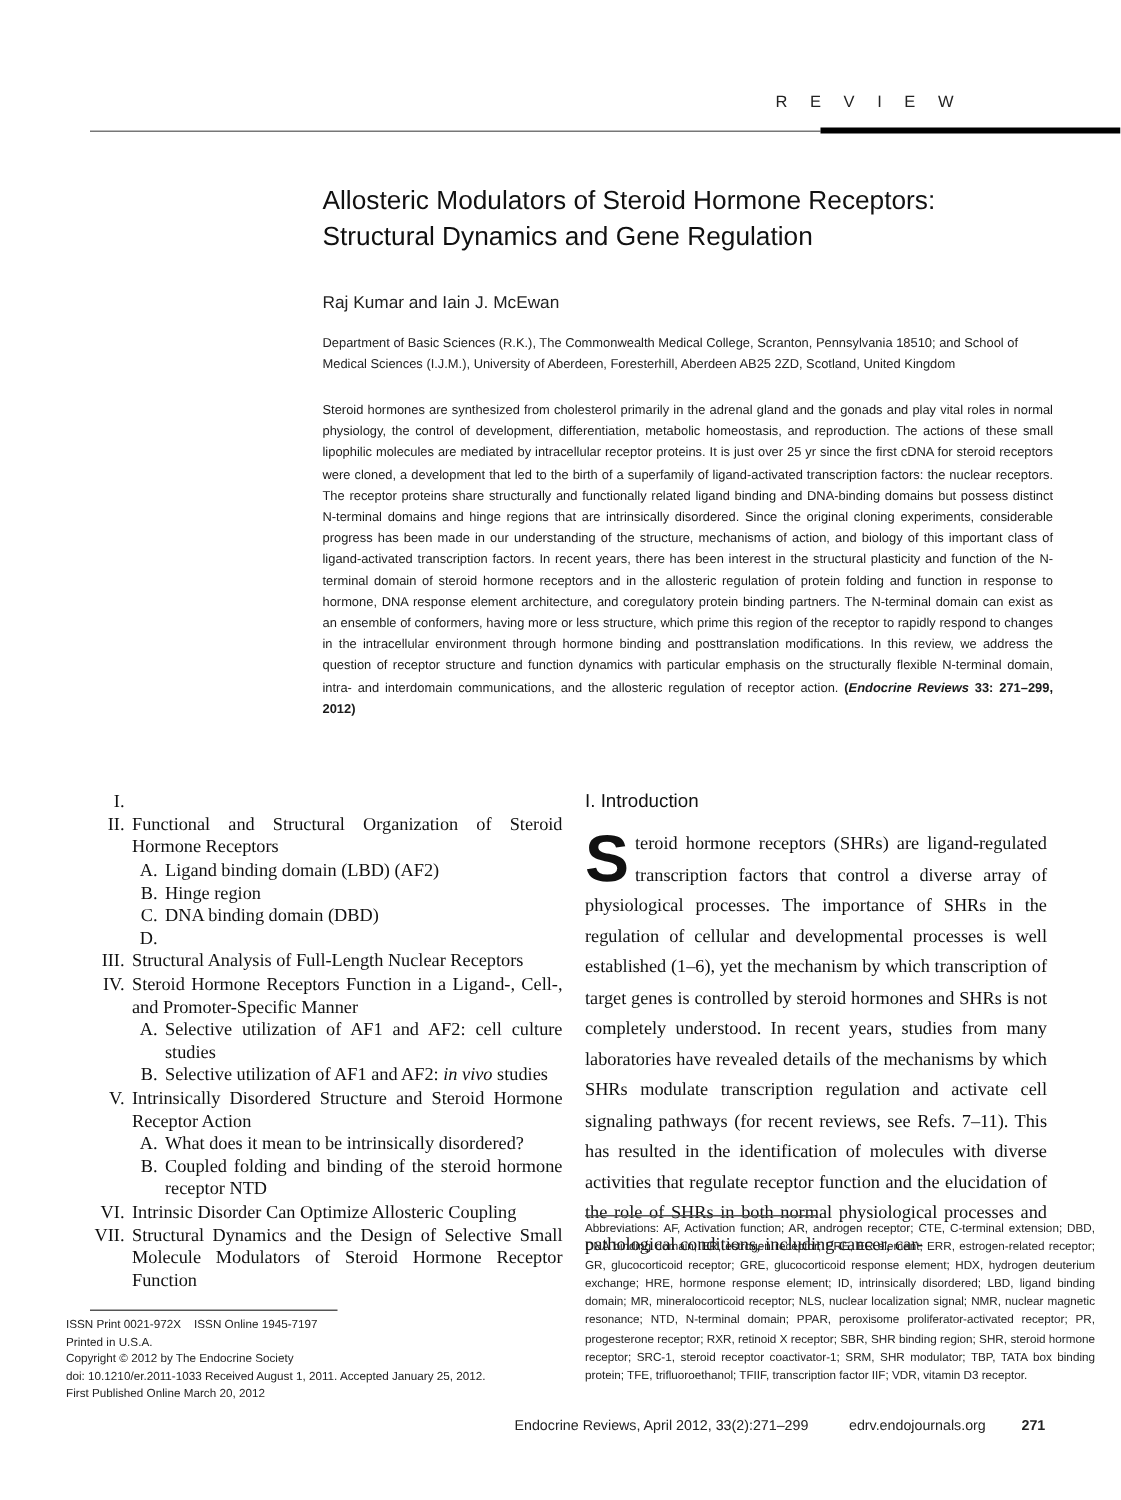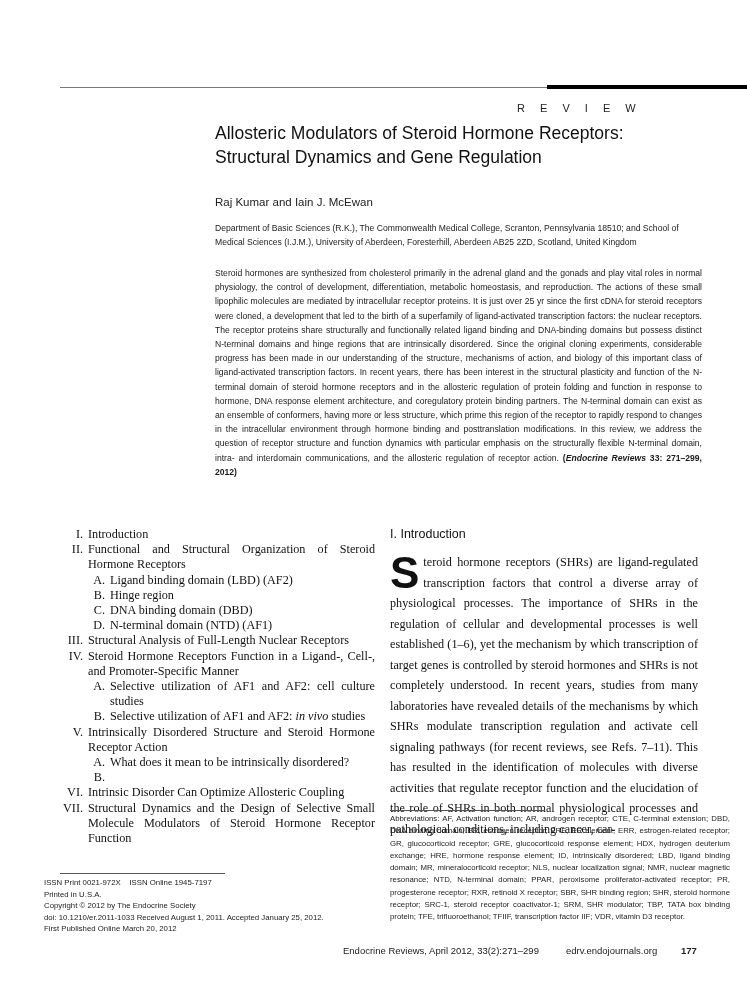--- a/index.html
+++ b/index.html
@@ -1,21 +1,21 @@
 <!DOCTYPE html>
 <html><head>
 <meta charset="utf-8">
 <style>
   html, body { margin: 0; padding: 0; background: #ffffff; }
   body { width: 747px; height: 1000px; position: relative; overflow: hidden; color: #111; }
   .sans { font-family: "Liberation Sans", "DejaVu Sans", sans-serif; }
   .serif { font-family: "Liberation Serif", "DejaVu Serif", serif; }
 
   
-  .review-label { position: absolute; left: 517px; top: 62px; font-size: 11px; letter-spacing: 6px; color: #222; margin-top: 40px; }
+  .review-label { position: absolute; left: 517px; top: 62px; font-size: 11px; letter-spacing: 6px; color: #222; }
   .rule-thin { position: absolute; left: 60px; top: 87px; width: 487px; height: 1px; background: #777; }
   .rule-thick { position: absolute; left: 547px; top: 85px; width: 200px; height: 4px; background: #000; }
 
   
   .title { position: absolute; left: 215px; top: 121px; width: 480px; font-size: 17.5px; font-weight: normal; line-height: 24px; color: #111; }
   .authors { position: absolute; left: 215px; top: 196px; font-size: 11.5px; color: #222; }
   .affiliation { position: absolute; left: 215px; top: 222px; width: 480px; font-size: 8.6px; line-height: 13.5px; color: #222; }
 
   
   .abstract { position: absolute; left: 215px; top: 266px; width: 487px; font-size: 8.6px; line-height: 14.2px; text-align: justify; color: #1a1a1a; }
@@ -64,41 +64,39 @@
 <div class="affiliation sans">Department of Basic Sciences (R.K.), The Commonwealth Medical College, Scranton, Pennsylvania 18510; and School of Medical Sciences (I.J.M.), University of Aberdeen, Foresterhill, Aberdeen AB25 2ZD, Scotland, United Kingdom</div>
 
 <div class="abstract sans">
   <span>Steroid hormones are synthesized from cholesterol primarily in the adrenal gland and the gonads and play vital roles in normal physiology, the control of development, differentiation, metabolic homeostasis, and reproduction. The actions of these small lipophilic molecules are mediated by intracellular receptor proteins. It is just over 25 yr since the first cDNA for steroid receptors were cloned, a development that led to the birth of a superfamily of ligand-activated transcription factors: the nuclear receptors. The receptor proteins share structurally and functionally related ligand binding and DNA-binding domains but possess distinct N-terminal domains and hinge regions that are intrinsically disordered. Since the original cloning experiments, considerable progress has been made in our understanding of the structure, mechanisms of action, and biology of this important class of ligand-activated transcription factors. In recent years, there has been interest in the structural plasticity and function of the N-terminal domain of steroid hormone receptors and in the allosteric regulation of protein folding and function in response to hormone, DNA response element architecture, and coregulatory protein binding partners. The N-terminal domain can exist as an ensemble of conformers, having more or less structure, which prime this region of the receptor to rapidly respond to changes in the intracellular environment through hormone binding and posttranslation modifications. In this review, we address the question of receptor structure and function dynamics with particular emphasis on the structurally flexible N-terminal domain, intra- and interdomain communications, and the allosteric regulation of receptor action.</span>
   <span class="cite"><span>(</span><i>Endocrine Reviews</i><span> 33: 271–299, 2012)</span></span>
 </div>
 
 <div class="toc serif" id="toc">
     <div class="toc-item lvl1">
       <span class="toc-num">I.</span>
-      <span class="toc-text">Introduction</span>
     </div>
     <div class="toc-item lvl1">
       <span class="toc-num">II.</span>
       <span class="toc-text">Functional and Structural Organization of Steroid Hormone Receptors</span>
     </div>
     <div class="toc-item lvl2">
       <span class="toc-num">A.</span>
       <span class="toc-text">Ligand binding domain (LBD) (AF2)</span>
     </div>
     <div class="toc-item lvl2">
       <span class="toc-num">B.</span>
       <span class="toc-text">Hinge region</span>
     </div>
     <div class="toc-item lvl2">
       <span class="toc-num">C.</span>
       <span class="toc-text">DNA binding domain (DBD)</span>
     </div>
     <div class="toc-item lvl2">
       <span class="toc-num">D.</span>
-      <span class="toc-text">N-terminal domain (NTD) (AF1)</span>
     </div>
     <div class="toc-item lvl1">
       <span class="toc-num">III.</span>
       <span class="toc-text">Structural Analysis of Full-Length Nuclear Receptors</span>
     </div>
     <div class="toc-item lvl1">
       <span class="toc-num">IV.</span>
       <span class="toc-text">Steroid Hormone Receptors Function in a Ligand-, Cell-, and Promoter-Specific Manner</span>
     </div>
     <div class="toc-item lvl2">
@@ -112,20 +110,21 @@
     <div class="toc-item lvl1">
       <span class="toc-num">V.</span>
       <span class="toc-text">Intrinsically Disordered Structure and Steroid Hormone Receptor Action</span>
     </div>
     <div class="toc-item lvl2">
       <span class="toc-num">A.</span>
       <span class="toc-text">What does it mean to be intrinsically disordered?</span>
     </div>
     <div class="toc-item lvl2">
       <span class="toc-num">B.</span>
+      <span class="toc-text">Coupled folding and binding of the steroid hormone receptor NTD</span>
     </div>
     <div class="toc-item lvl1">
       <span class="toc-num">VI.</span>
       <span class="toc-text">Intrinsic Disorder Can Optimize Allosteric Coupling</span>
     </div>
     <div class="toc-item lvl1">
       <span class="toc-num">VII.</span>
       <span class="toc-text">Structural Dynamics and the Design of Selective Small Molecule Modulators of Steroid Hormone Receptor Function</span>
     </div>
   </div>
@@ -142,13 +141,13 @@
 <div class="intro-heading sans">I. Introduction</div>
 <div class="intro-body serif">
   <span class="dropcap">S</span><span>teroid hormone receptors (SHRs) are ligand-regulated transcription factors that control a diverse array of physiological processes. The importance of SHRs in the regulation of cellular and developmental processes is well established (1–6), yet the mechanism by which transcription of target genes is controlled by steroid hormones and SHRs is not completely understood. In recent years, studies from many laboratories have revealed details of the mechanisms by which SHRs modulate transcription regulation and activate cell signaling pathways (for recent reviews, see Refs. 7–11). This has resulted in the identification of molecules with diverse activities that regulate receptor function and the elucidation of the role of SHRs in both normal physiological processes and pathological conditions, including cancer, car-</span>
 </div>
 
 <div class="abbr-rule"></div>
 <div class="abbrev sans">Abbreviations: AF, Activation function; AR, androgen receptor; CTE, C-terminal extension; DBD, DNA binding domain; ER, estrogen receptor; ERE, ER element; ERR, estrogen-related receptor; GR, glucocorticoid receptor; GRE, glucocorticoid response element; HDX, hydrogen deuterium exchange; HRE, hormone response element; ID, intrinsically disordered; LBD, ligand binding domain; MR, mineralocorticoid receptor; NLS, nuclear localization signal; NMR, nuclear magnetic resonance; NTD, N-terminal domain; PPAR, peroxisome proliferator-activated receptor; PR, progesterone receptor; RXR, retinoid X receptor; SBR, SHR binding region; SHR, steroid hormone receptor; SRC-1, steroid receptor coactivator-1; SRM, SHR modulator; TBP, TATA box binding protein; TFE, trifluoroethanol; TFIIF, transcription factor IIF; VDR, vitamin D3 receptor.</div>
 
 <div class="footer footer-journal sans">Endocrine Reviews, April 2012, 33(2):271–299</div>
 <div class="footer footer-site sans">edrv.endojournals.org</div>
-<div class="footer footer-page sans">177</div>
+<div class="footer footer-page sans">271</div>
 
 </body></html>

